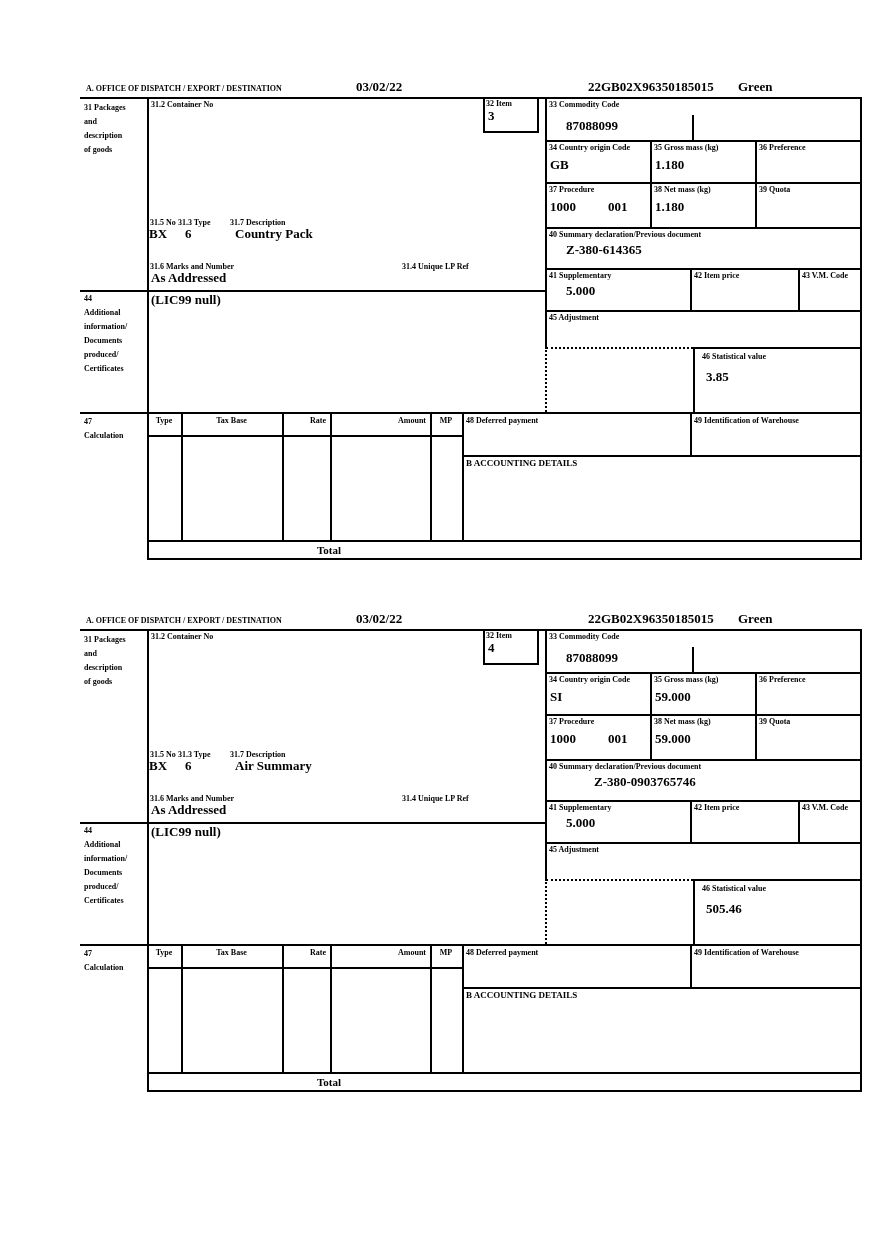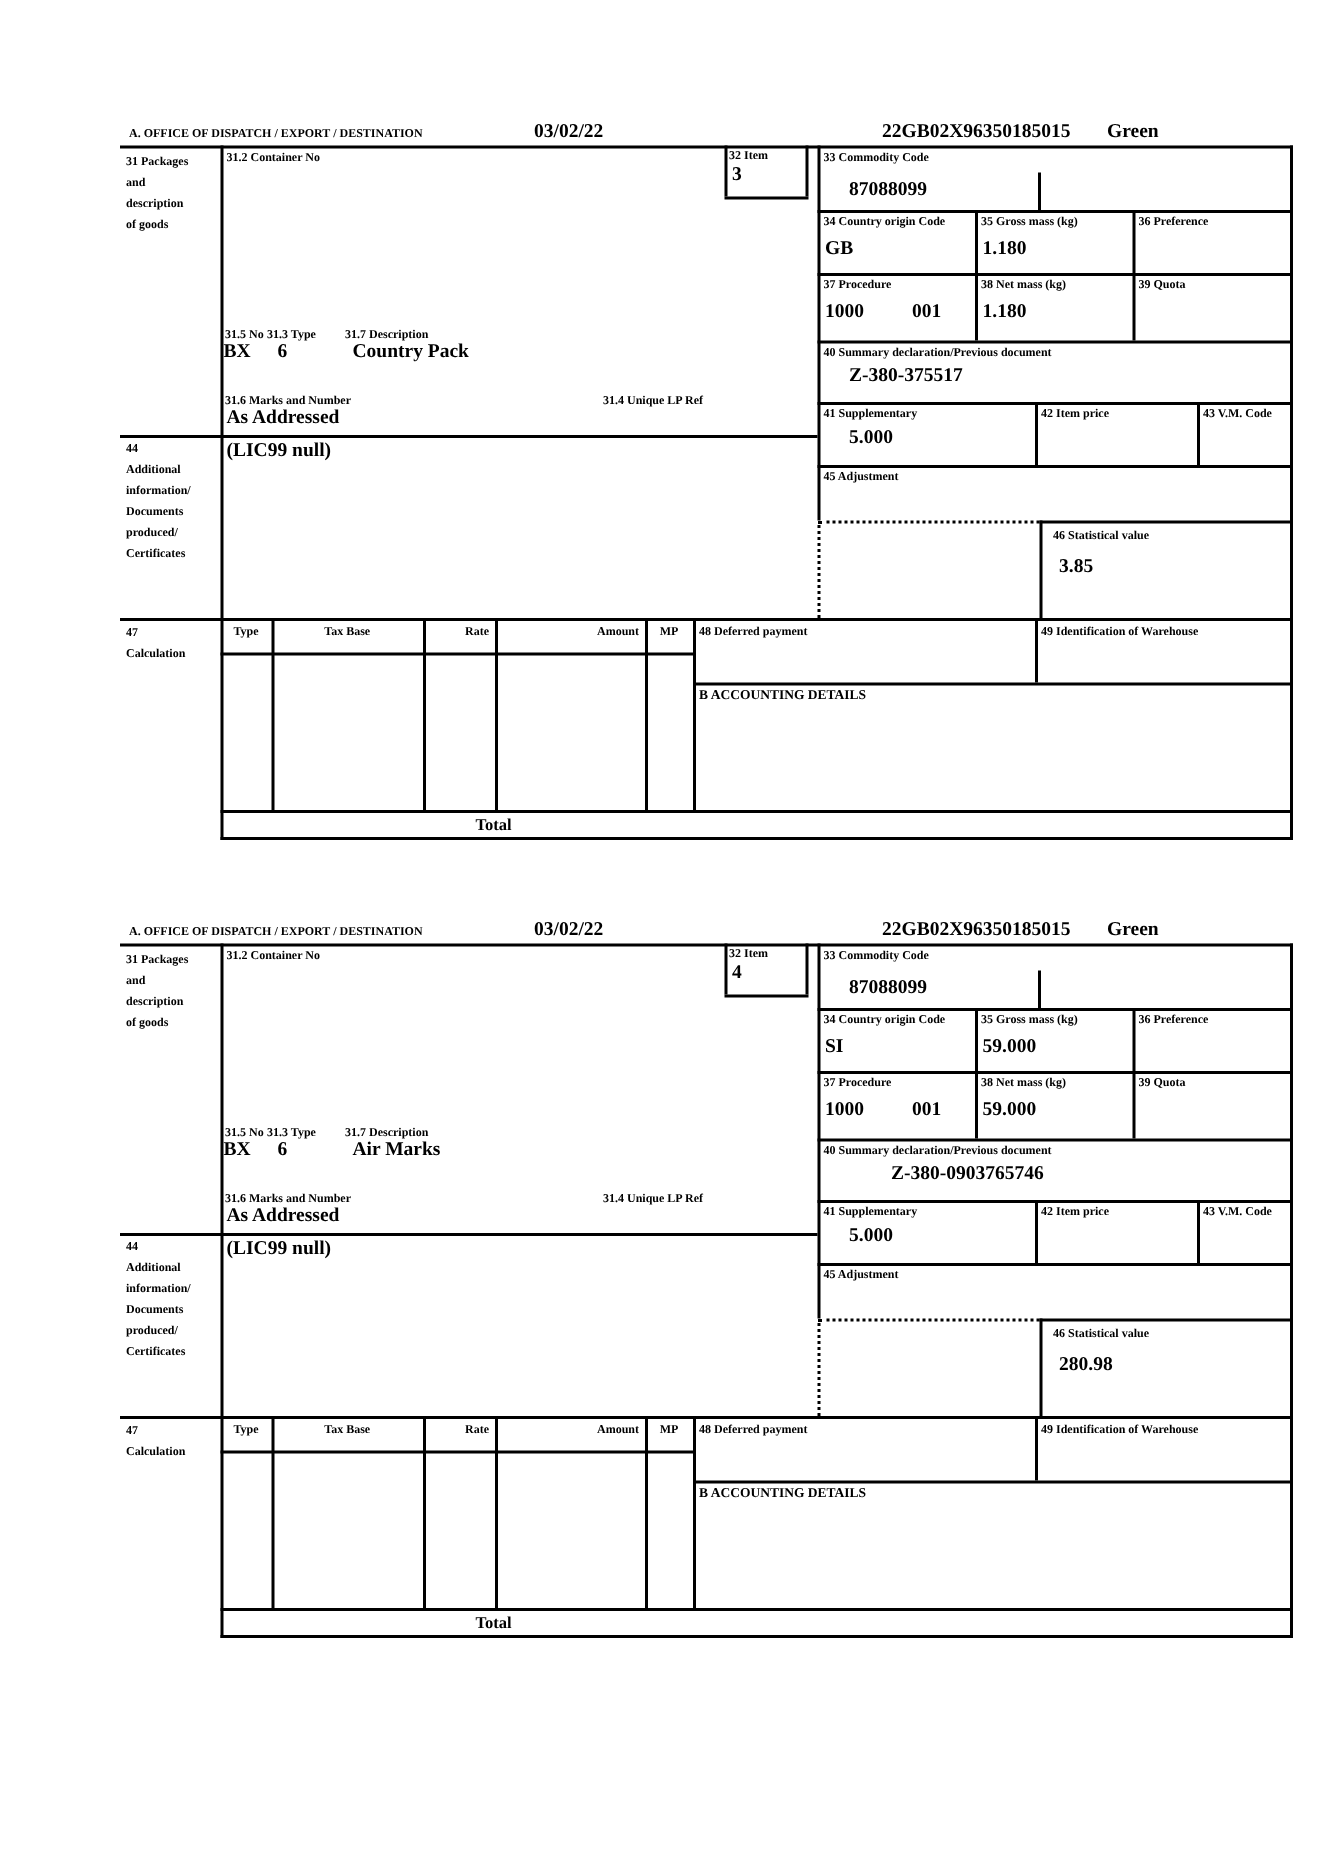--- a/index.html
+++ b/index.html
@@ -100,21 +100,21 @@
   <span class="lbl" style="left:679px;top:63px">36 Preference</span>
   <span class="val" style="left:680px;top:78px"></span>
   <span class="lbl" style="left:469px;top:105px">37 Procedure</span>
   <span class="val" style="left:470px;top:120px">1000</span>
   <span class="val" style="left:528px;top:120px">001</span>
   <span class="lbl" style="left:574px;top:105px">38 Net mass (kg)</span>
   <span class="val" style="left:575px;top:120px">1.180</span>
   <span class="lbl" style="left:679px;top:105px">39 Quota</span>
   <span class="val" style="left:680px;top:120px"></span>
   <span class="lbl" style="left:469px;top:150px">40 Summary declaration/Previous document</span>
-  <span class="val" style="left:486px;top:163px">Z-380-375517</span>
+  <span class="val" style="left:486px;top:163px">Z-380-614365</span>
   <span class="lbl" style="left:469px;top:191px">41 Supplementary</span>
   <span class="val" style="left:486px;top:204px">5.000</span>
   <span class="lbl" style="left:614px;top:191px">42 Item price</span>
   <span class="val" style="left:615px;top:204px"></span>
   <span class="lbl" style="left:722px;top:191px">43 V.M. Code</span>
   <span class="val" style="left:723px;top:204px"></span>
   <span class="lbl" style="left:469px;top:233px">45 Adjustment</span>
   <span class="val" style="left:470px;top:246px"></span>
   <span class="lbl" style="left:622px;top:272px">46 Statistical value</span>
   <span class="val" style="left:626px;top:290px">3.85</span>
@@ -186,21 +186,21 @@
 
   <span class="lbl" style="left:71px;top:20px">31.2 Container No</span>
   <span class="val" style="left:71px;top:22px"></span>
   <span class="lbl" style="left:406px;top:19px">32 Item</span>
   <span class="val" style="left:408px;top:29px">4</span>
   <span class="lbl" style="left:70px;top:138px">31.5 No</span>
   <span class="lbl" style="left:98px;top:138px">31.3 Type</span>
   <span class="lbl" style="left:150px;top:138px">31.7 Description</span>
   <span class="val" style="left:69px;top:147px">BX</span>
   <span class="val" style="left:105px;top:147px">6</span>
-  <span class="val" style="left:155px;top:147px">Air Marks</span>
+  <span class="val" style="left:155px;top:147px">Air Summary</span>
   <span class="lbl" style="left:70px;top:182px">31.6 Marks and Number</span>
   <span class="lbl" style="left:322px;top:182px">31.4 Unique LP Ref</span>
   <span class="val" style="left:71px;top:191px">As Addressed</span>
   <span class="val" style="left:322px;top:191px"></span>
   <span class="val" style="left:71px;top:213px">(LIC99 null)</span>
 
   <span class="lbl" style="left:469px;top:20px">33 Commodity Code</span>
   <span class="val" style="left:486px;top:39px">87088099</span>
   <span class="lbl" style="left:469px;top:63px">34 Country origin Code</span>
   <span class="val" style="left:470px;top:78px">SI</span>
@@ -219,21 +219,21 @@
   <span class="val" style="left:514px;top:163px">Z-380-0903765746</span>
   <span class="lbl" style="left:469px;top:191px">41 Supplementary</span>
   <span class="val" style="left:486px;top:204px">5.000</span>
   <span class="lbl" style="left:614px;top:191px">42 Item price</span>
   <span class="val" style="left:615px;top:204px"></span>
   <span class="lbl" style="left:722px;top:191px">43 V.M. Code</span>
   <span class="val" style="left:723px;top:204px"></span>
   <span class="lbl" style="left:469px;top:233px">45 Adjustment</span>
   <span class="val" style="left:470px;top:246px"></span>
   <span class="lbl" style="left:622px;top:272px">46 Statistical value</span>
-  <span class="val" style="left:626px;top:290px">280.98</span>
+  <span class="val" style="left:626px;top:290px">505.46</span>
 
   <span class="lbl ctr" style="left:67px;top:336px;width:34px">Type</span>
   <span class="lbl ctr" style="left:101px;top:336px;width:101px">Tax Base</span>
   <span class="lbl rgt" style="left:202px;top:336px;width:44px">Rate</span>
   <span class="lbl rgt" style="left:250px;top:336px;width:96px">Amount</span>
   <span class="lbl ctr" style="left:350px;top:336px;width:32px">MP</span>
 
   <span class="lbl" style="left:386px;top:336px">48 Deferred payment</span>
   <span class="lbl" style="left:614px;top:336px">49 Identification of Warehouse</span>
   <span class="lbl" style="left:386px;top:379px;font-size:9px">B ACCOUNTING DETAILS</span>

